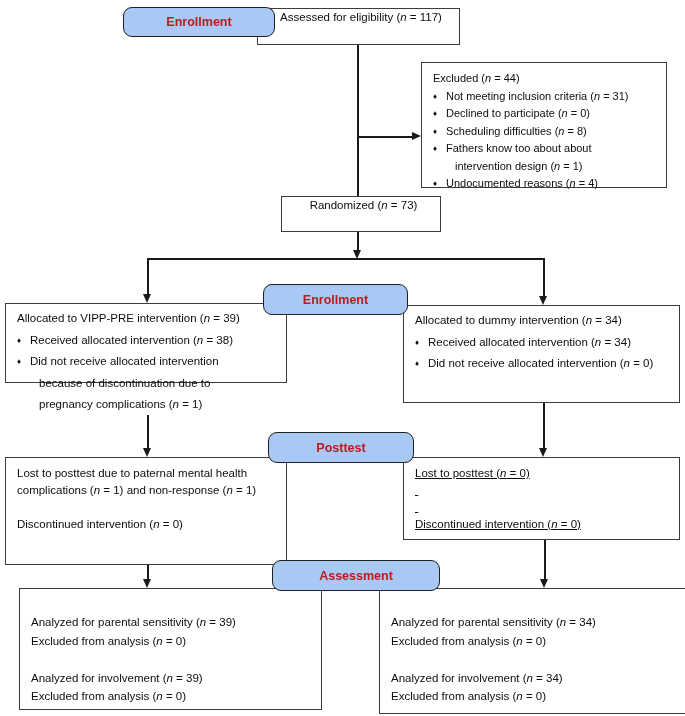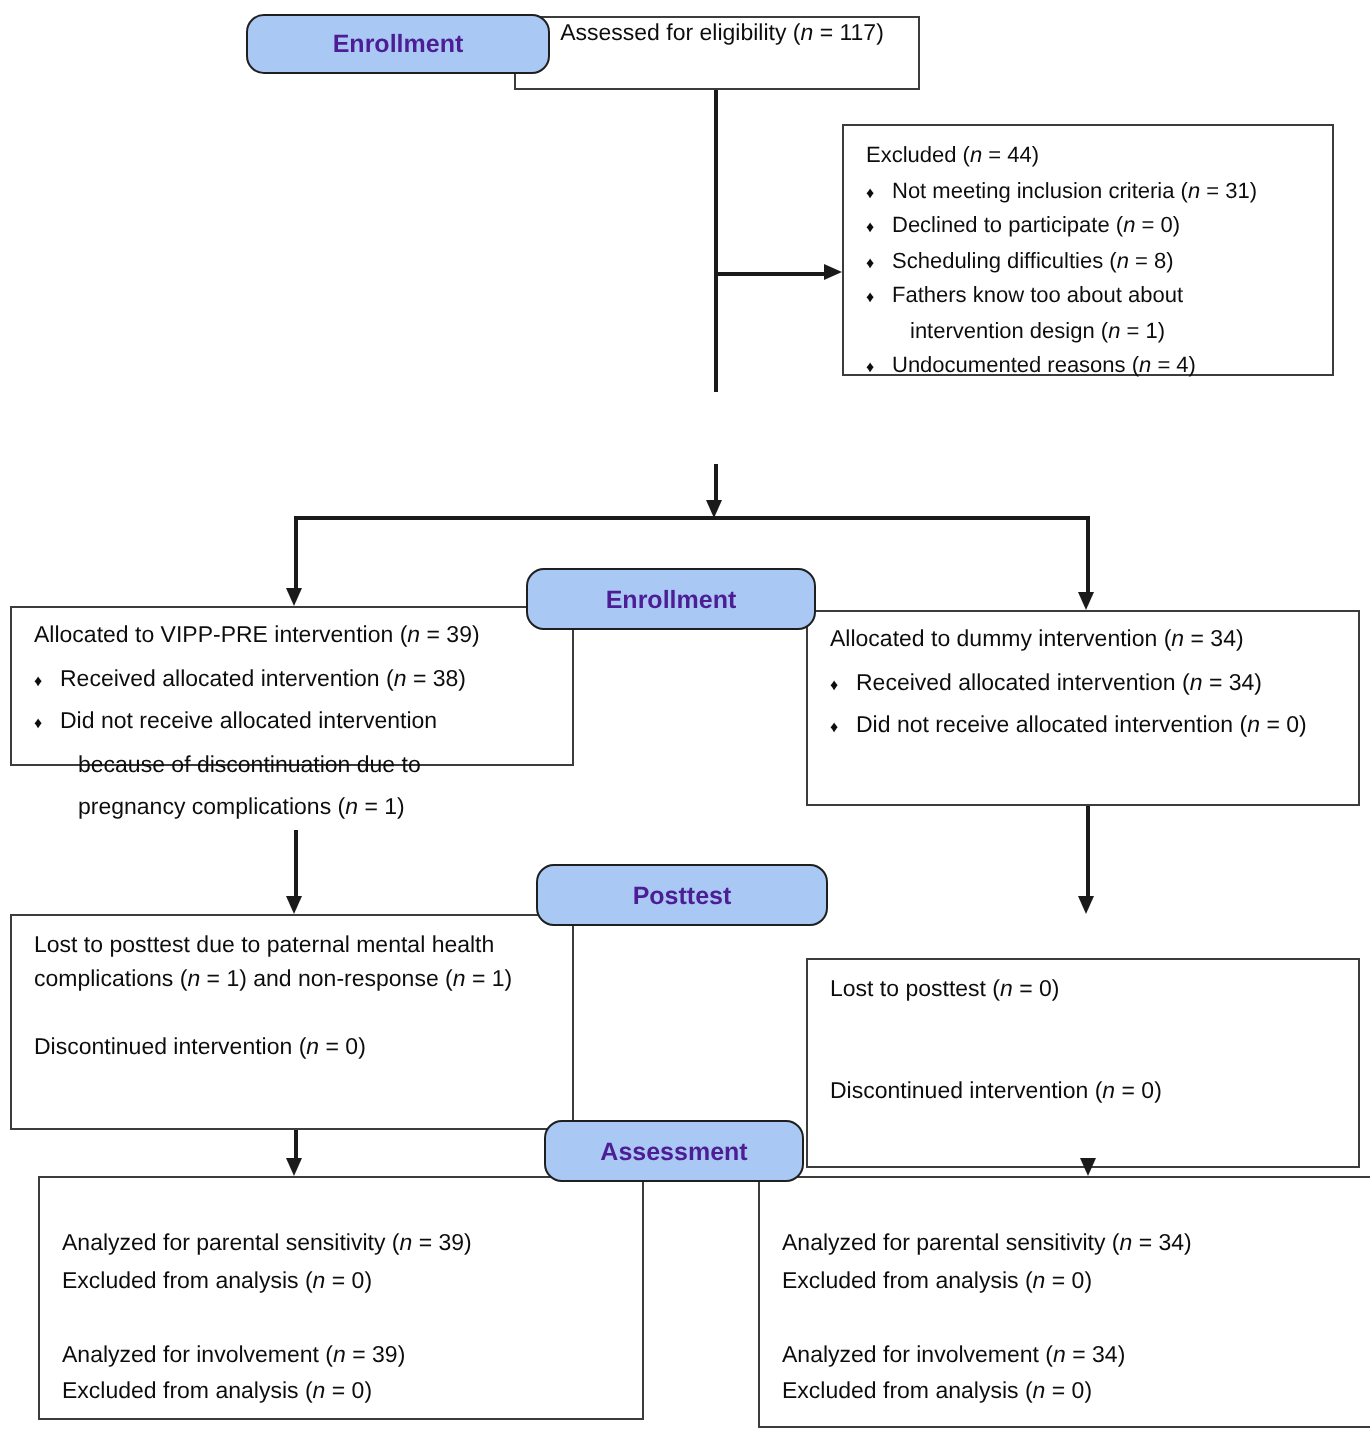--- a/index.html
+++ b/index.html
@@ -40,21 +40,21 @@
   .pt-assess{padding-top:24px;font-size:11.5px;margin-left:14px;}
   .pt-assess .bline{line-height:18.5px;}
   
   .stage-label{
     position:absolute;
     background:#a9c8f3;
     border:1.4px solid #1f1f1f;
     border-radius:9px;
     box-sizing:border-box;
     display:flex;align-items:center;justify-content:center;
-    font-size:12.5px;font-weight:bold;color:#4c1d95;
+    font-size:12.5px;font-weight:bold;color:#b91c1c;
     z-index:3;
   }
   
   .vline{position:absolute;width:1.5px;background:#1a1a1a;z-index:0;}
   .hline{position:absolute;height:1.5px;background:#1a1a1a;z-index:0;}
   .ah-down{
     position:absolute;width:0;height:0;z-index:2;
     border-left:4.5px solid transparent;
     border-right:4.5px solid transparent;
     border-top:9px solid #1a1a1a;
@@ -68,21 +68,21 @@
   i{font-style:italic;}
 </style>
 </head>
 <body>
 
 <div class="canvas">
 
   <div class="stage-label" style="left:123px;top:7px;width:152px;height:30px;">Enrollment</div>
   <div class="stage-label" style="left:263px;top:284px;width:145px;height:31px;">Enrollment</div>
   <div class="stage-label" style="left:268px;top:432px;width:146px;height:31px;">Posttest</div>
-  <div class="stage-label" style="left:272px;top:560px;width:130px;height:31px;">Assessment</div>
+  <div class="stage-label" style="left:272px;top:560px;width:168px;height:31px;">Assessment</div>
 
   <div class="vline" style="left:357px;top:45px;height:151px;"></div>
   <div class="hline" style="left:358px;top:136px;width:55px;"></div>
   <div class="ah-right" style="left:412px;top:132px;"></div>
 
   <div class="vline" style="left:357px;top:232px;height:20px;"></div>
   <div class="ah-down" style="left:353px;top:250px;"></div>
   <div class="hline" style="left:147px;top:258px;width:397px;"></div>
 
   <div class="vline" style="left:147px;top:258px;height:37px;"></div>
@@ -122,20 +122,23 @@
         <span class="diamond">♦</span>
         <span>Fathers know too about about</span>
       </div>
       <div class="bline cont">intervention design (<i>n</i> = 1)</div>
       <div class="bline bullet">
         <span class="diamond">♦</span>
         <span>Undocumented reasons (<i>n</i> = 4)</span>
       </div>
     </div>
 
+  <div class="box center" style="left:281px;top:196px;width:160px;height:36px;">
+      <div class="bline">Randomized (<i>n</i> = 73)</div>
+    </div>
 
   <div class="box lh22" style="left:5px;top:303px;width:282px;height:80px;">
       <div class="bline title">Allocated to VIPP-PRE intervention (<i>n</i> = 39)</div>
       <div class="bline bullet">
         <span class="diamond">♦</span>
         <span>Received allocated intervention (<i>n</i> = 38)</span>
       </div>
       <div class="bline bullet">
         <span class="diamond">♦</span>
         <span>Did not receive allocated intervention</span>
@@ -156,21 +159,21 @@
       </div>
     </div>
 
   <div class="box pt-post" style="left:5px;top:457px;width:282px;height:108px;">
       <div class="bline">Lost to posttest due to paternal mental health</div>
       <div class="bline">complications (<i>n</i> = 1) and non-response (<i>n</i> = 1)</div>
       <div class="bline blank">&nbsp;</div>
       <div class="bline">Discontinued intervention (<i>n</i> = 0)</div>
     </div>
 
-  <div class="box pt-post" style="left:403px;top:479px;width:277px;height:105px;">
+  <div class="box pt-post" style="left:403px;top:457px;width:277px;height:83px;text-decoration:underline;">
       <div class="bline">Lost to posttest (<i>n</i> = 0)</div>
       <div class="bline blank">&nbsp;</div>
       <div class="bline blank">&nbsp;</div>
       <div class="bline">Discontinued intervention (<i>n</i> = 0)</div>
     </div>
 
   <div class="box pt-assess" style="left:5px;top:588px;width:303px;height:122px;">
       <div class="bline">Analyzed for parental sensitivity (<i>n</i> = 39)</div>
       <div class="bline">Excluded from analysis (<i>n</i> = 0)</div>
       <div class="bline blank">&nbsp;</div>

